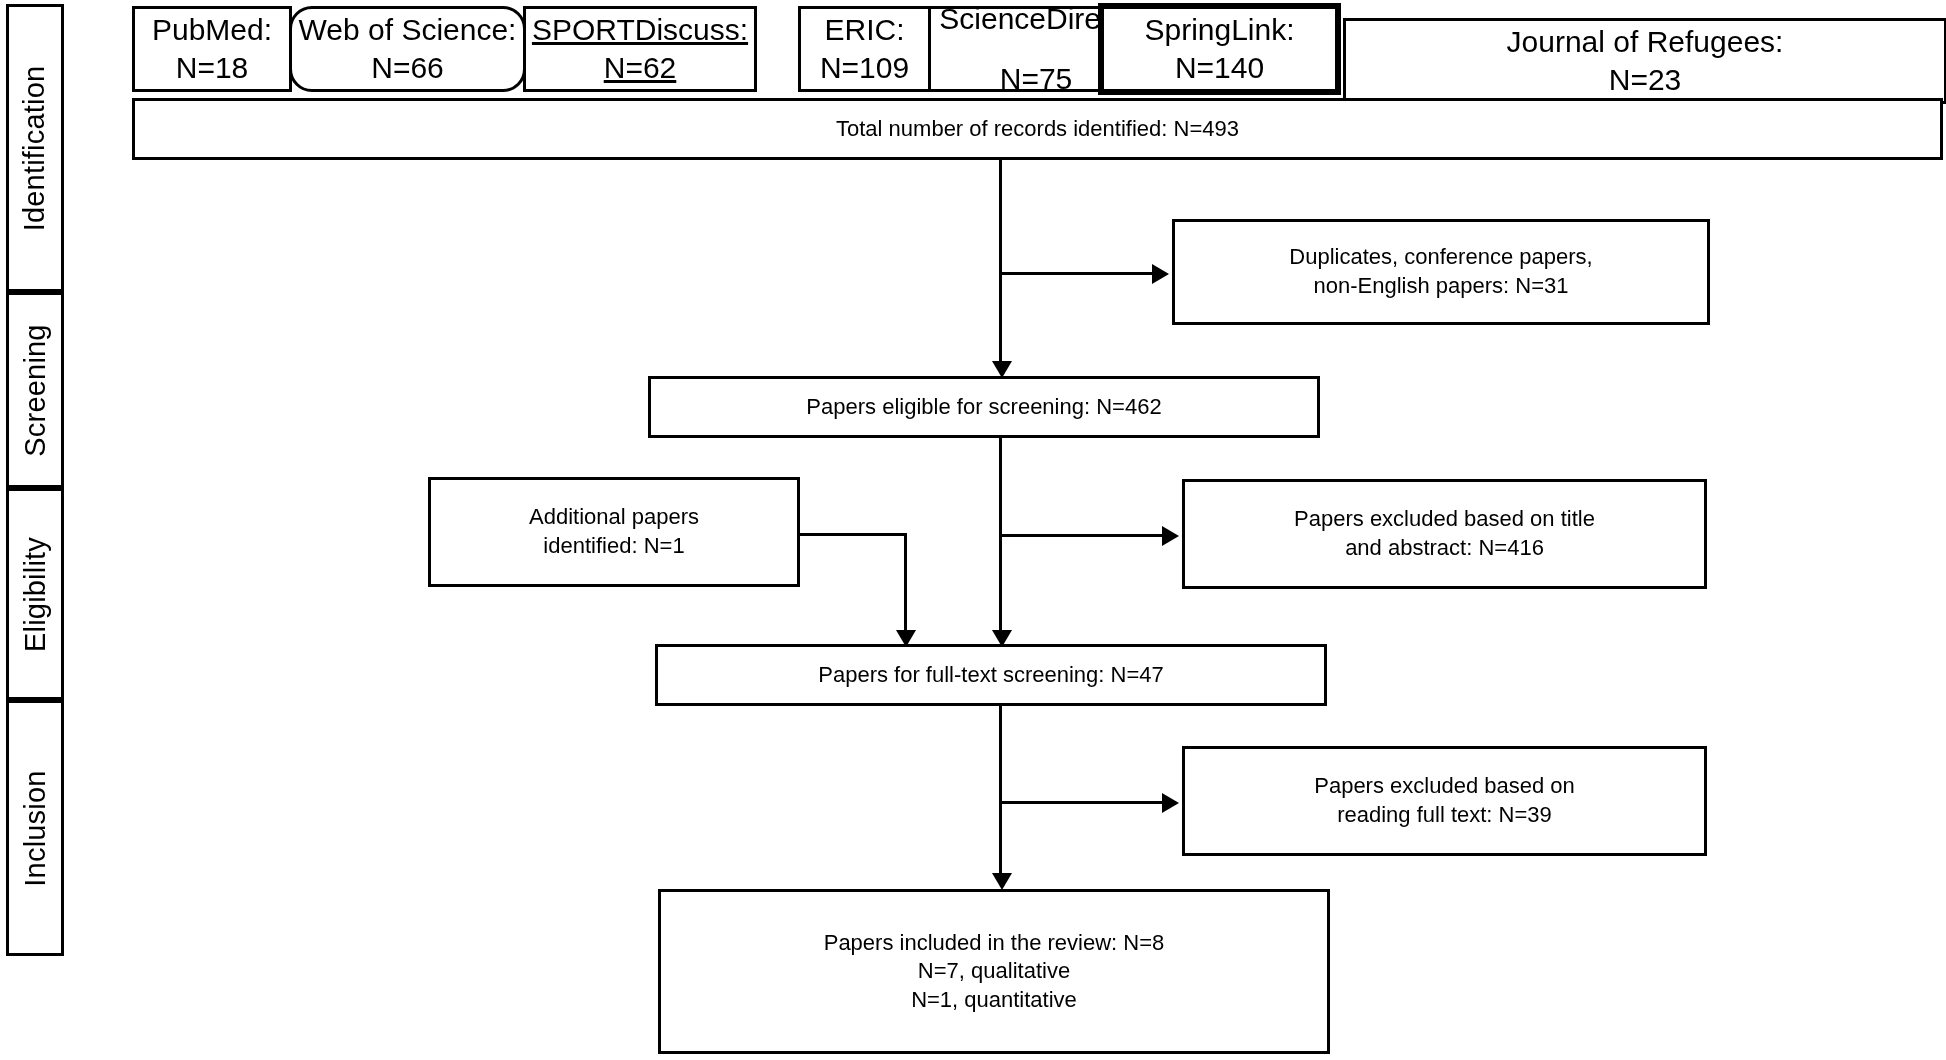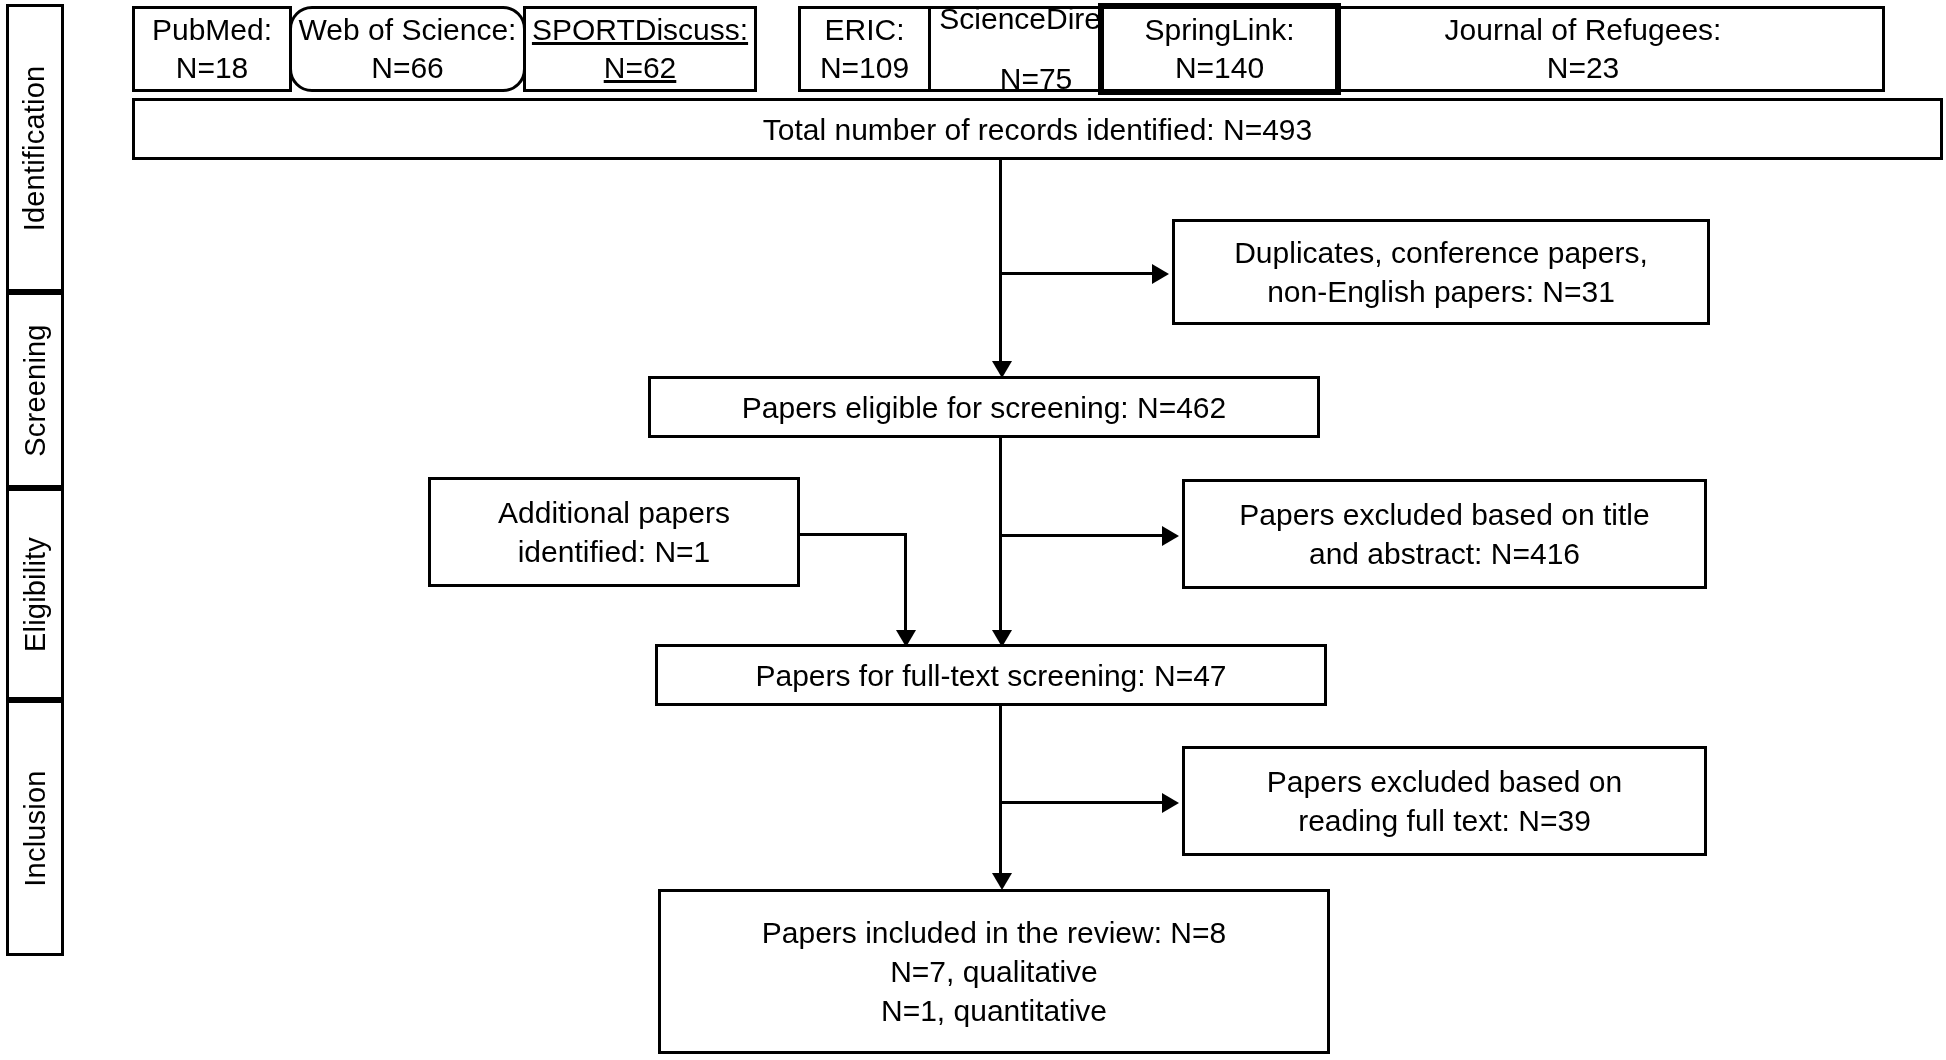--- a/index.html
+++ b/index.html
@@ -25,21 +25,21 @@
   .box {
     position: absolute;
     box-sizing: border-box;
     border: 3px solid #000000;
     background: #ffffff;
     display: flex;
     align-items: center;
     justify-content: center;
     text-align: center;
     line-height: 1.30;
-    font-size: 30px;
+    font-size: 22px;
     color: #000;
     padding: 2px 8px;
   }
 
   
   .stage-label {
     position: absolute;
     box-sizing: border-box;
     border: 3px solid #000000;
     background: #ffffff;
@@ -149,21 +149,21 @@
   <div class="src-cell" style="left:928px; width:216px;gap:22px;">
     <span class="ln">ScienceDirect:</span>
     <span class="ln">N=75</span>
   </div>
 
   <div class="src-cell thick" style="left:1098px; width:243px; top:3px; height:92px;">
     <span class="ln">SpringLink:</span>
     <span class="ln">N=140</span>
   </div>
 
-  <div class="src-cell" style="left:1281px; width:604px;">
+  <div class="src-cell" style="left:1343px; width:604px;margin-top:12px;">
     <span class="ln">Journal of Refugees:</span>
     <span class="ln">N=23</span>
   </div>
 
   <div class="box" style="left:132px; top:98px; width:1811px; height:62px;">
     <span class="ln">Total number of records identified: N=493</span>
   </div>
 
   <div class="vline" style="left:999px; top:160px; height:148px;"></div>
 

